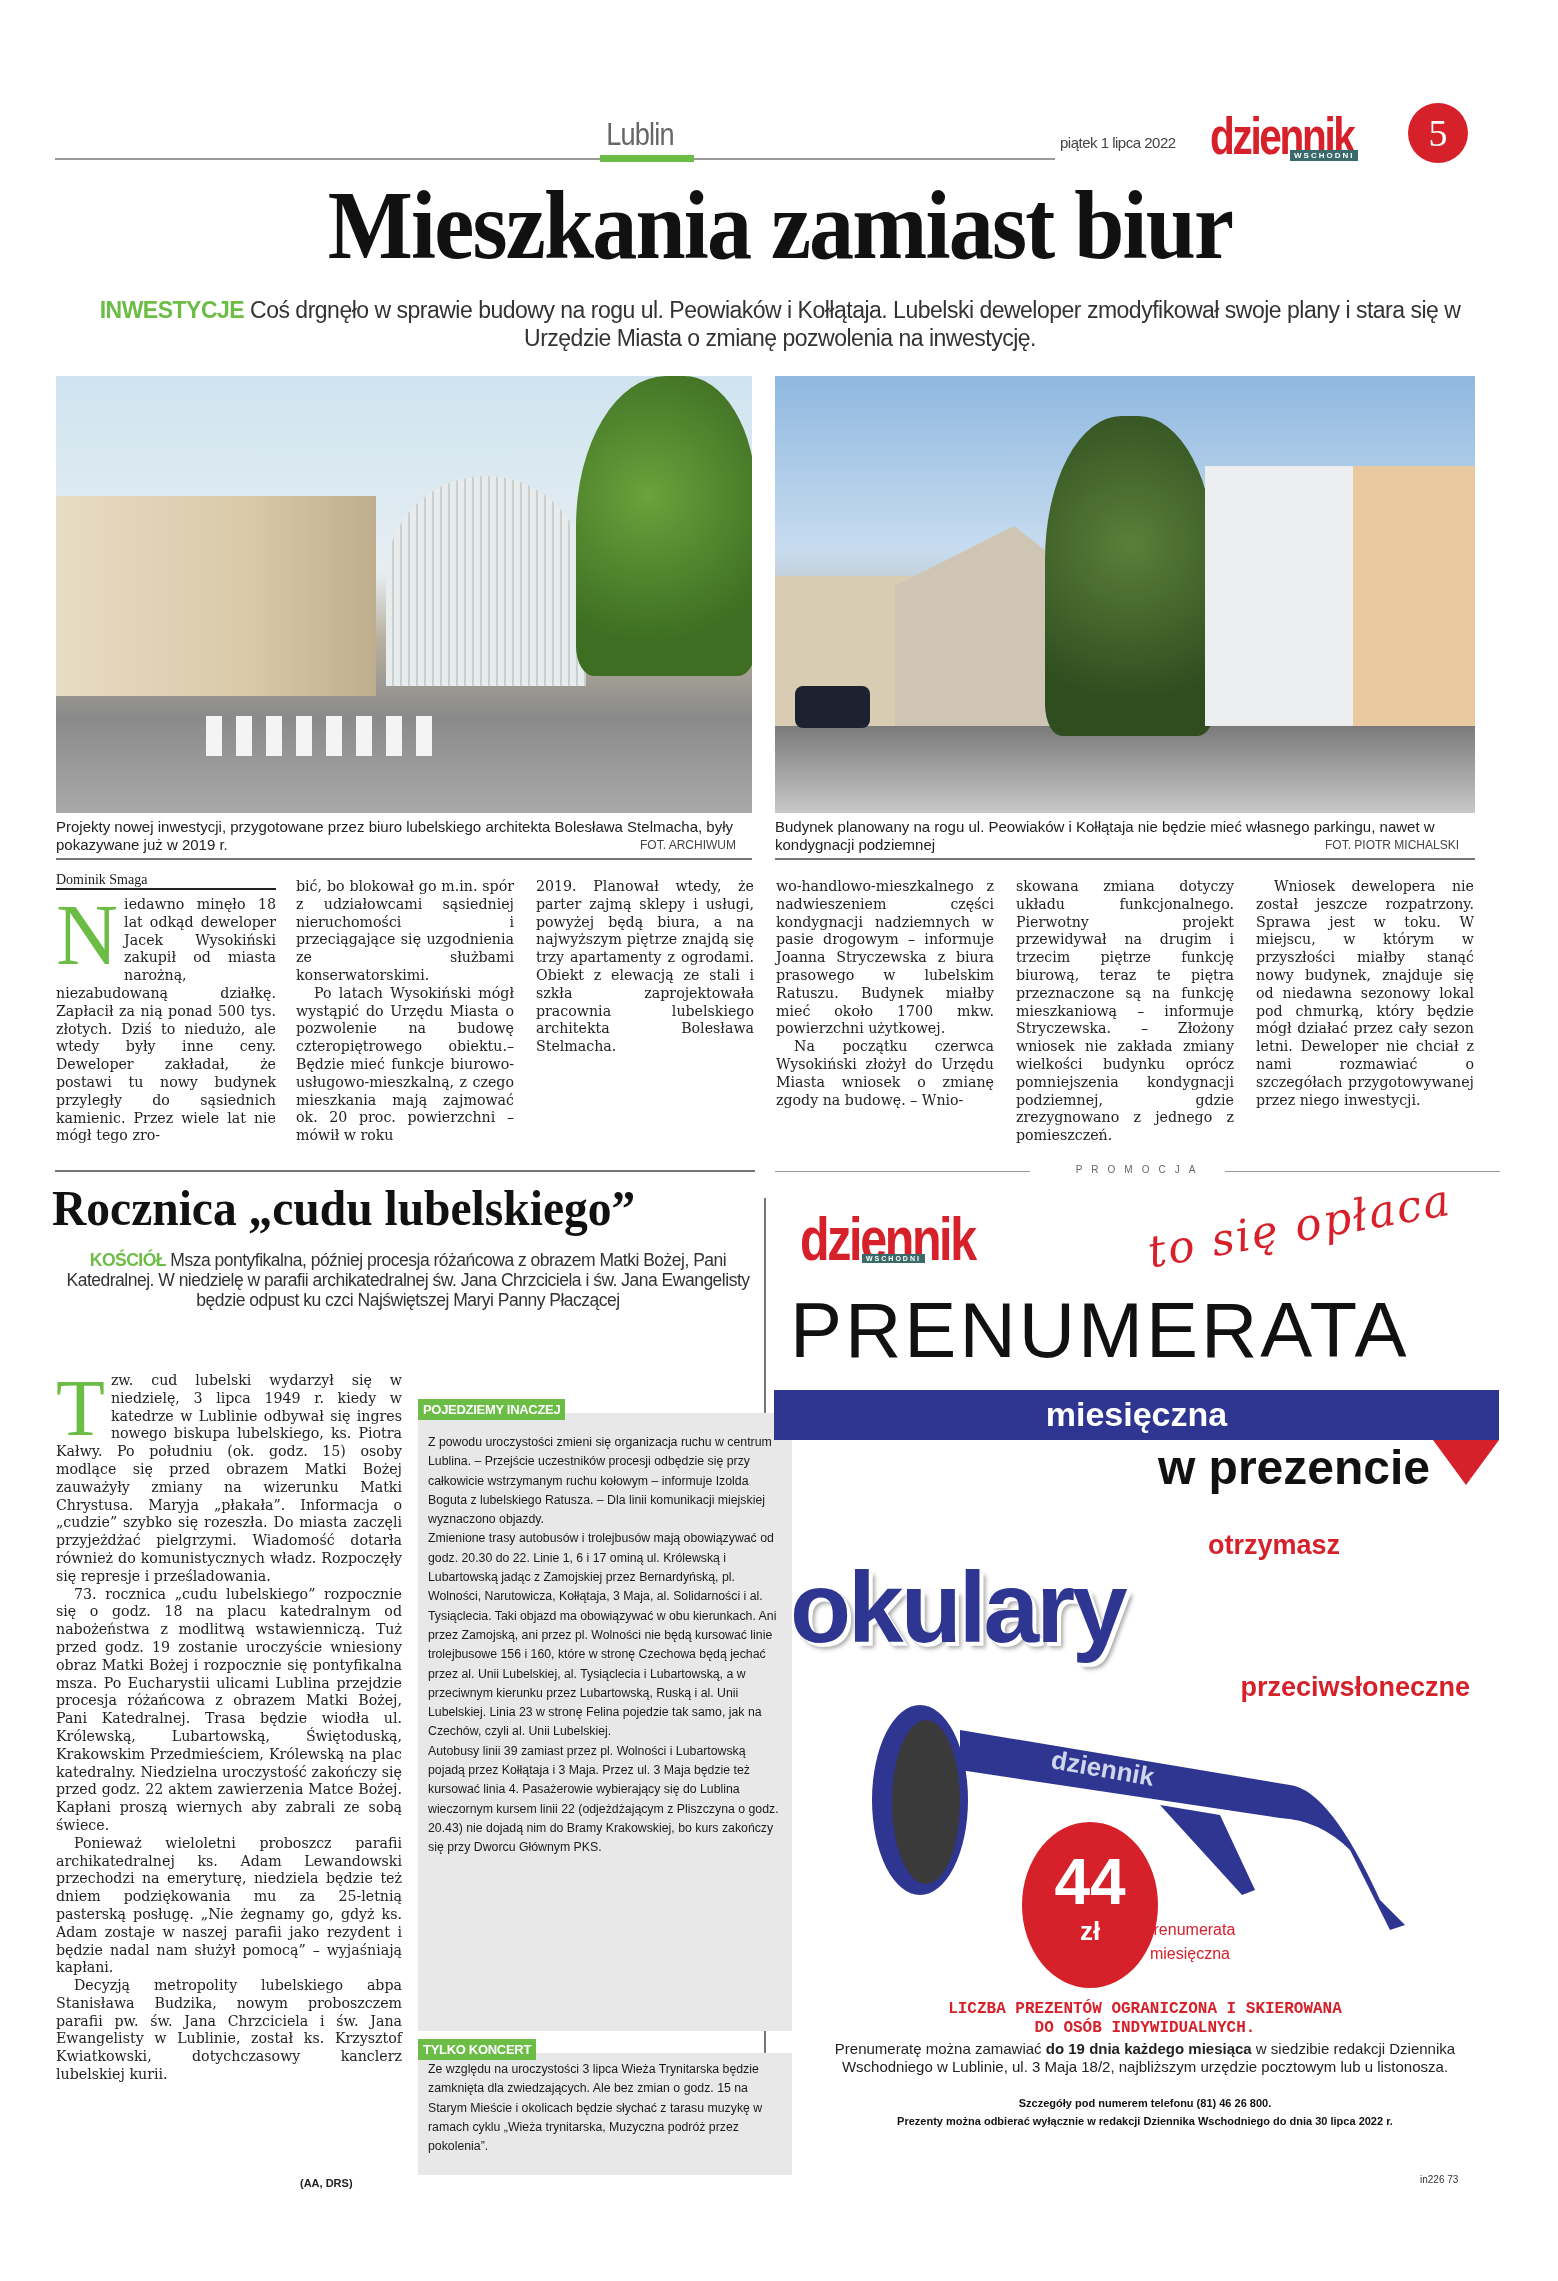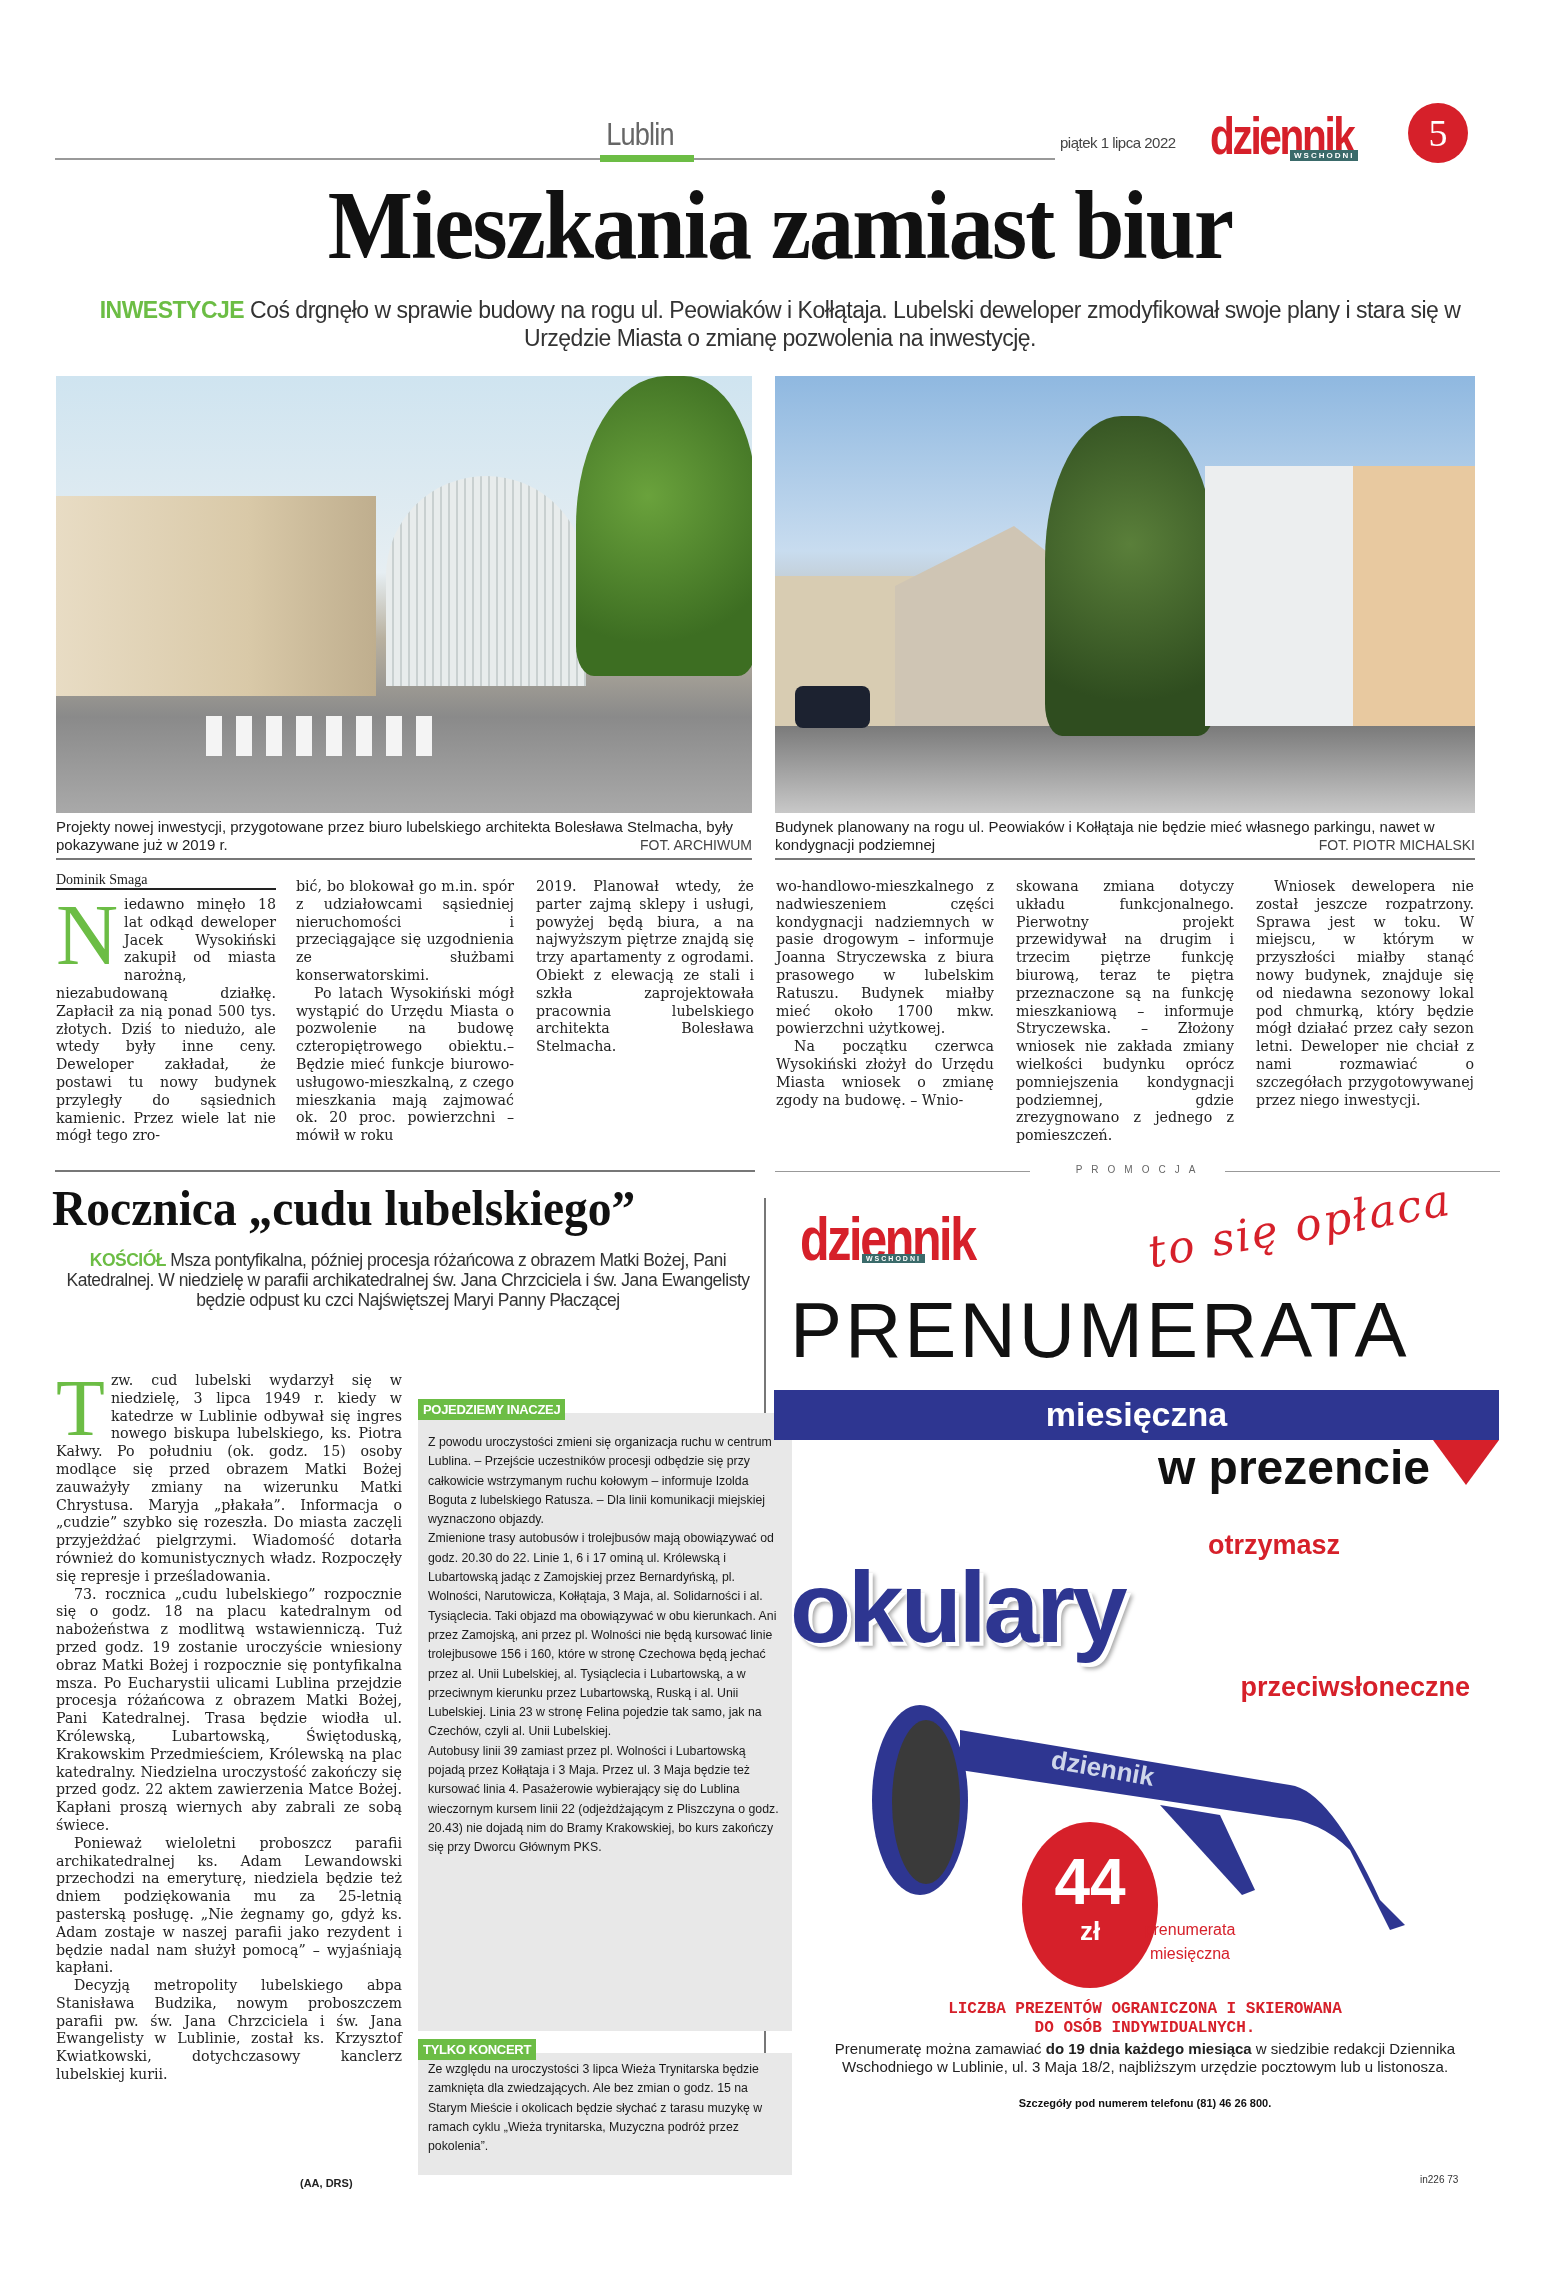--- a/index.html
+++ b/index.html
@@ -20,21 +20,21 @@
   .headline { left: 60px; top: 170px; width: 1440px; text-align: center; font-family: "Liberation Serif", serif; font-weight: 700; font-size: 98px; letter-spacing: -2px; transform: scaleX(0.92); line-height: 110px; color: #111; }
   .lead { left: 70px; top: 296px; width: 1420px; text-align: center; font-family: "Liberation Sans", sans-serif; font-size: 23px; line-height: 28px; color: #333; letter-spacing: -0.5px; }
   .kicker { color: #6cbd45; font-weight: 700; }
 
   
   .photo { top: 376px; height: 437px; overflow: hidden; }
   .photo1 { left: 56px; width: 696px; background: linear-gradient(180deg, #cfe4f0 0%, #e6eef2 45%, #b9b1a0 60%, #8a8a8a 78%, #a9a9a9 100%); }
   .photo2 { left: 775px; width: 700px; background: linear-gradient(180deg, #8fb8e0 0%, #c8dcef 40%, #b8b1a3 62%, #7a7a7a 80%, #c8c8c8 100%); }
   .bldg { position: absolute; }
   .caption { top: 818px; font-family: "Liberation Sans", sans-serif; font-size: 15px; line-height: 18px; color: #222; }
-  .caption .credit { position: absolute; right: 0; bottom: 0; font-size: 14px; color: #444; margin-left: 25px; }
+  .caption .credit { position: absolute; right: 16px; bottom: 0; font-size: 12px; color: #444; margin-left: 25px; }
   .cap-rule { top: 858px; height: 2px; background: #777; }
 
   
   .col { font-family: "DejaVu Serif", serif; font-size: 14.2px; line-height: 17.8px; text-align: justify; color: #222; }
   .col p { text-indent: 18px; }
   .col p.first { text-indent: 0; }
   .byline { left: 56px; top: 872px; width: 220px; font-family: Liberation Serif, serif; font-size: 14px; border-bottom: 2px solid #222; }
   .dropcap { float: left; font-family: "Liberation Serif", serif; color: #6cbd45; font-size: 86px; line-height: 70px; margin: 4px 6px 0 0; }
 
   .promo-label { left: 780px; top: 1164px; width: 720px; text-align: center; font-family: "Liberation Sans", sans-serif; font-size: 10px; letter-spacing: 9px; color: #666; }
@@ -206,14 +206,15 @@
 <div class="abs price-note">
   <div>prenumerata</div>
   <div>miesięczna</div>
 </div>
 <div class="abs ad-limit" style="padding:0 150px;">LICZBA PREZENTÓW OGRANICZONA I SKIEROWANA DO OSÓB INDYWIDUALNYCH.</div>
 <div class="abs ad-info" style="padding:0 30px;">
   <span>Prenumeratę można zamawiać </span><b>do 19 dnia każdego miesiąca</b><span> w siedzibie redakcji Dziennika Wschodniego w Lublinie, ul. 3 Maja 18/2, najbliższym urzędzie pocztowym lub u listonosza.</span>
 </div>
 <div class="abs ad-contact">
   <div>Szczegóły pod numerem telefonu (81) 46 26 800.</div>
+  <div style="padding:0 90px;">Prezenty można odbierać wyłącznie w redakcji Dziennika Wschodniego do dnia 30 lipca 2022 r.</div>
 </div>
 <div class="abs ad-code">in226 73</div>
 
 </body></html>

